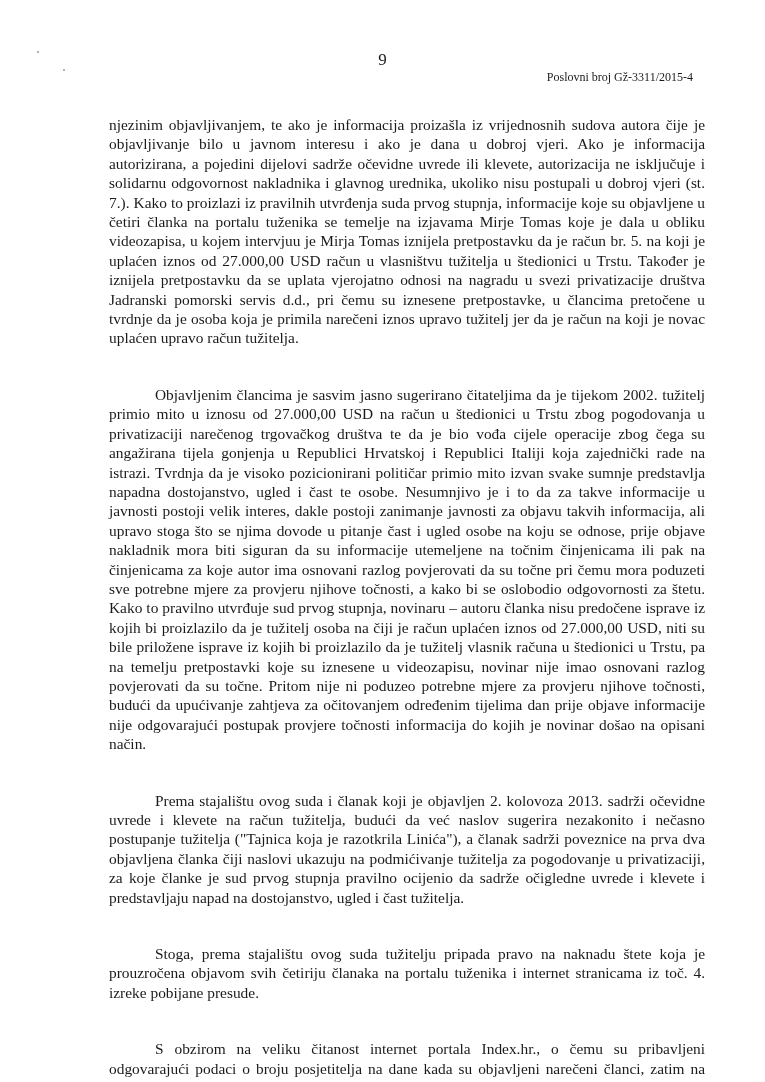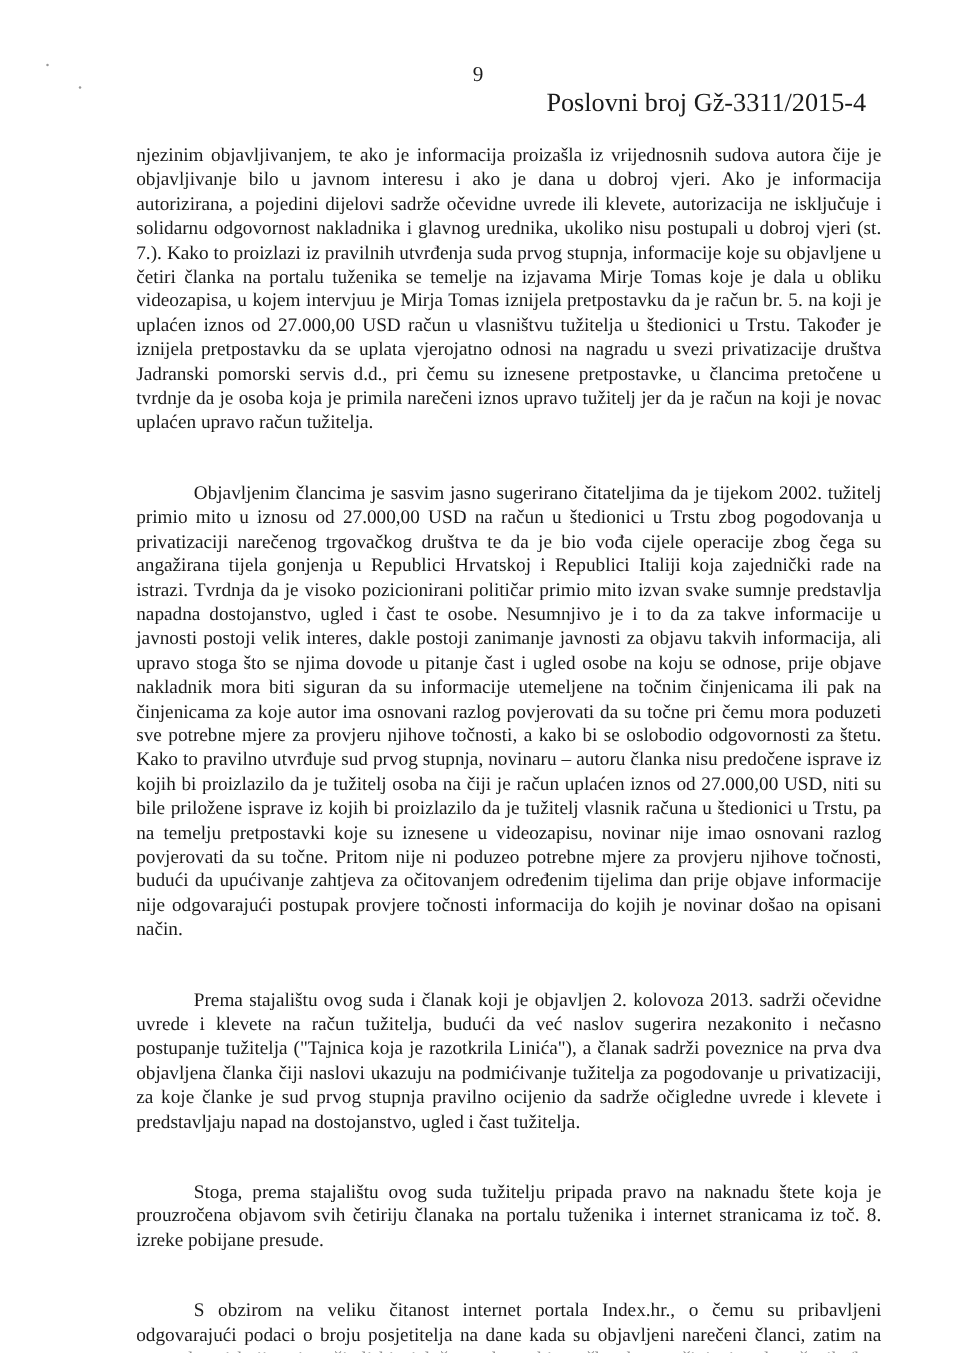--- a/index.html
+++ b/index.html
@@ -8,21 +8,21 @@
       position: absolute; left: 0; top: 0; width: 765px; height: 1082px;
       background: #ffffff; color: #1a1a1a;
       font-family: "Liberation Serif", "DejaVu Serif", serif;
     }
     .page-number {
       position: absolute; top: 50px; left: 0; width: 765px; text-align: center;
       font-size: 17px;
     }
     .case-number {
       position: absolute; top: 70px; right: 72px;
-      font-size: 21px;
+      font-size: 12px;
     }
     .body-text {
       position: absolute; left: 109px; top: 115px; width: 596px;
       font-size: 15.4px; line-height: 19.4px;
       text-align: justify;
     }
     .para { margin: 0 0 19.6px 0; text-indent: 0; }
     .para.indent { text-indent: 46px; margin-top: 37px; }
     .speck { position: absolute; width: 2px; height: 2px; background: #999; border-radius: 1px; }
   </style>
@@ -33,16 +33,16 @@
   <span class="speck" style="left:37px; top:51px;"></span>
   <span class="speck" style="left:63px; top:69px;"></span>
 
   <div class="page-number">9</div>
   <div class="case-number">Poslovni broj Gž-3311/2015-4</div>
 
   <div class="body-text">
     <p class="para">njezinim objavljivanjem, te  ako je informacija proizašla iz vrijednosnih sudova autora čije je objavljivanje bilo u javnom interesu i ako je dana u dobroj vjeri. Ako je informacija autorizirana, a pojedini dijelovi sadrže očevidne uvrede ili klevete, autorizacija ne  isključuje i solidarnu odgovornost nakladnika i glavnog urednika, ukoliko nisu postupali u dobroj vjeri (st. 7.). Kako  to proizlazi iz pravilnih utvrđenja suda prvog stupnja, informacije koje su objavljene u četiri članka na portalu tuženika se temelje na izjavama Mirje Tomas koje je dala u obliku videozapisa, u kojem intervjuu je Mirja Tomas iznijela pretpostavku da je račun br. 5. na koji je uplaćen iznos od 27.000,00 USD račun u vlasništvu   tužitelja u štedionici u Trstu. Također je iznijela pretpostavku da se uplata vjerojatno  odnosi na nagradu u svezi privatizacije  društva Jadranski pomorski servis d.d., pri čemu su iznesene pretpostavke, u člancima pretočene u tvrdnje da je osoba koja je primila narečeni iznos upravo tužitelj jer da je račun na koji je novac uplaćen upravo račun tužitelja.</p>
     <p class="para indent">Objavljenim člancima je sasvim jasno sugerirano čitateljima da je  tijekom 2002. tužitelj primio mito u iznosu od 27.000,00 USD na račun u štedionici u Trstu zbog pogodovanja u privatizaciji narečenog trgovačkog društva te da je bio vođa cijele operacije zbog čega su angažirana tijela  gonjenja u Republici Hrvatskoj i Republici Italiji koja zajednički rade na istrazi. Tvrdnja da je visoko pozicionirani političar primio mito izvan svake sumnje predstavlja napadna dostojanstvo, ugled i čast te osobe. Nesumnjivo je i to da za takve informacije u javnosti postoji velik interes, dakle postoji zanimanje  javnosti za objavu  takvih informacija, ali upravo stoga što se njima dovode u pitanje čast i ugled osobe na  koju se odnose, prije objave nakladnik mora biti siguran da su informacije utemeljene na točnim činjenicama ili pak na činjenicama za koje  autor  ima osnovani razlog povjerovati da su točne pri čemu mora poduzeti sve potrebne mjere za provjeru njihove točnosti, a kako bi se oslobodio  odgovornosti za štetu. Kako to pravilno utvrđuje sud prvog stupnja, novinaru – autoru članka nisu predočene isprave iz kojih bi proizlazilo da je tužitelj osoba na čiji je račun uplaćen iznos od 27.000,00 USD, niti su bile priložene isprave iz kojih bi proizlazilo da je tužitelj vlasnik računa u štedionici u Trstu, pa na temelju pretpostavki koje su iznesene u videozapisu, novinar nije imao osnovani razlog povjerovati da su točne. Pritom nije ni poduzeo potrebne mjere za provjeru njihove točnosti, budući da upućivanje  zahtjeva  za očitovanjem određenim tijelima dan prije objave informacije nije odgovarajući postupak provjere točnosti informacija do kojih je novinar došao na opisani način.</p>
     <p class="para indent">Prema stajalištu ovog suda i članak koji je objavljen 2. kolovoza 2013. sadrži očevidne uvrede i klevete na račun tužitelja, budući da već naslov sugerira nezakonito i nečasno postupanje tužitelja ("Tajnica koja je razotkrila Linića"), a članak sadrži poveznice na prva dva objavljena članka čiji naslovi  ukazuju na podmićivanje tužitelja za pogodovanje u privatizaciji, za koje članke je sud prvog stupnja pravilno ocijenio  da sadrže očigledne uvrede i klevete i predstavljaju napad na dostojanstvo, ugled i čast tužitelja.</p>
-    <p class="para indent">Stoga, prema stajalištu ovog suda tužitelju pripada pravo na naknadu štete koja je prouzročena objavom svih četiriju članaka na portalu tuženika i internet stranicama iz toč. 8. izreke pobijane presude.</p>
+    <p class="para indent">Stoga, prema stajalištu ovog suda tužitelju pripada pravo na naknadu štete koja je prouzročena objavom svih četiriju članaka na portalu tuženika i internet stranicama iz toč. 4. izreke pobijane presude.</p>
     <p class="para indent">S obzirom na veliku čitanost internet portala Index.hr., o čemu su pribavljeni odgovarajući podaci o broju posjetitelja na dane  kada su objavljeni narečeni članci, zatim na neugodnosti kojima je tužitelj bio izložen nakon objave članaka, na činjenicu da tuženik (bez osnove) nije htio objaviti zatraženi ispravak informacije, te s obzirom na činjenicu da je tuženik u seriji objavljivao članke kojima je sugerirao  čitateljima da je tužitelj korumpirani političar, a da nije imao osnovani razlog povjerovati da se radi o  točnim informacijama,</p>
   </div>
 </div>
 
 </body></html>

